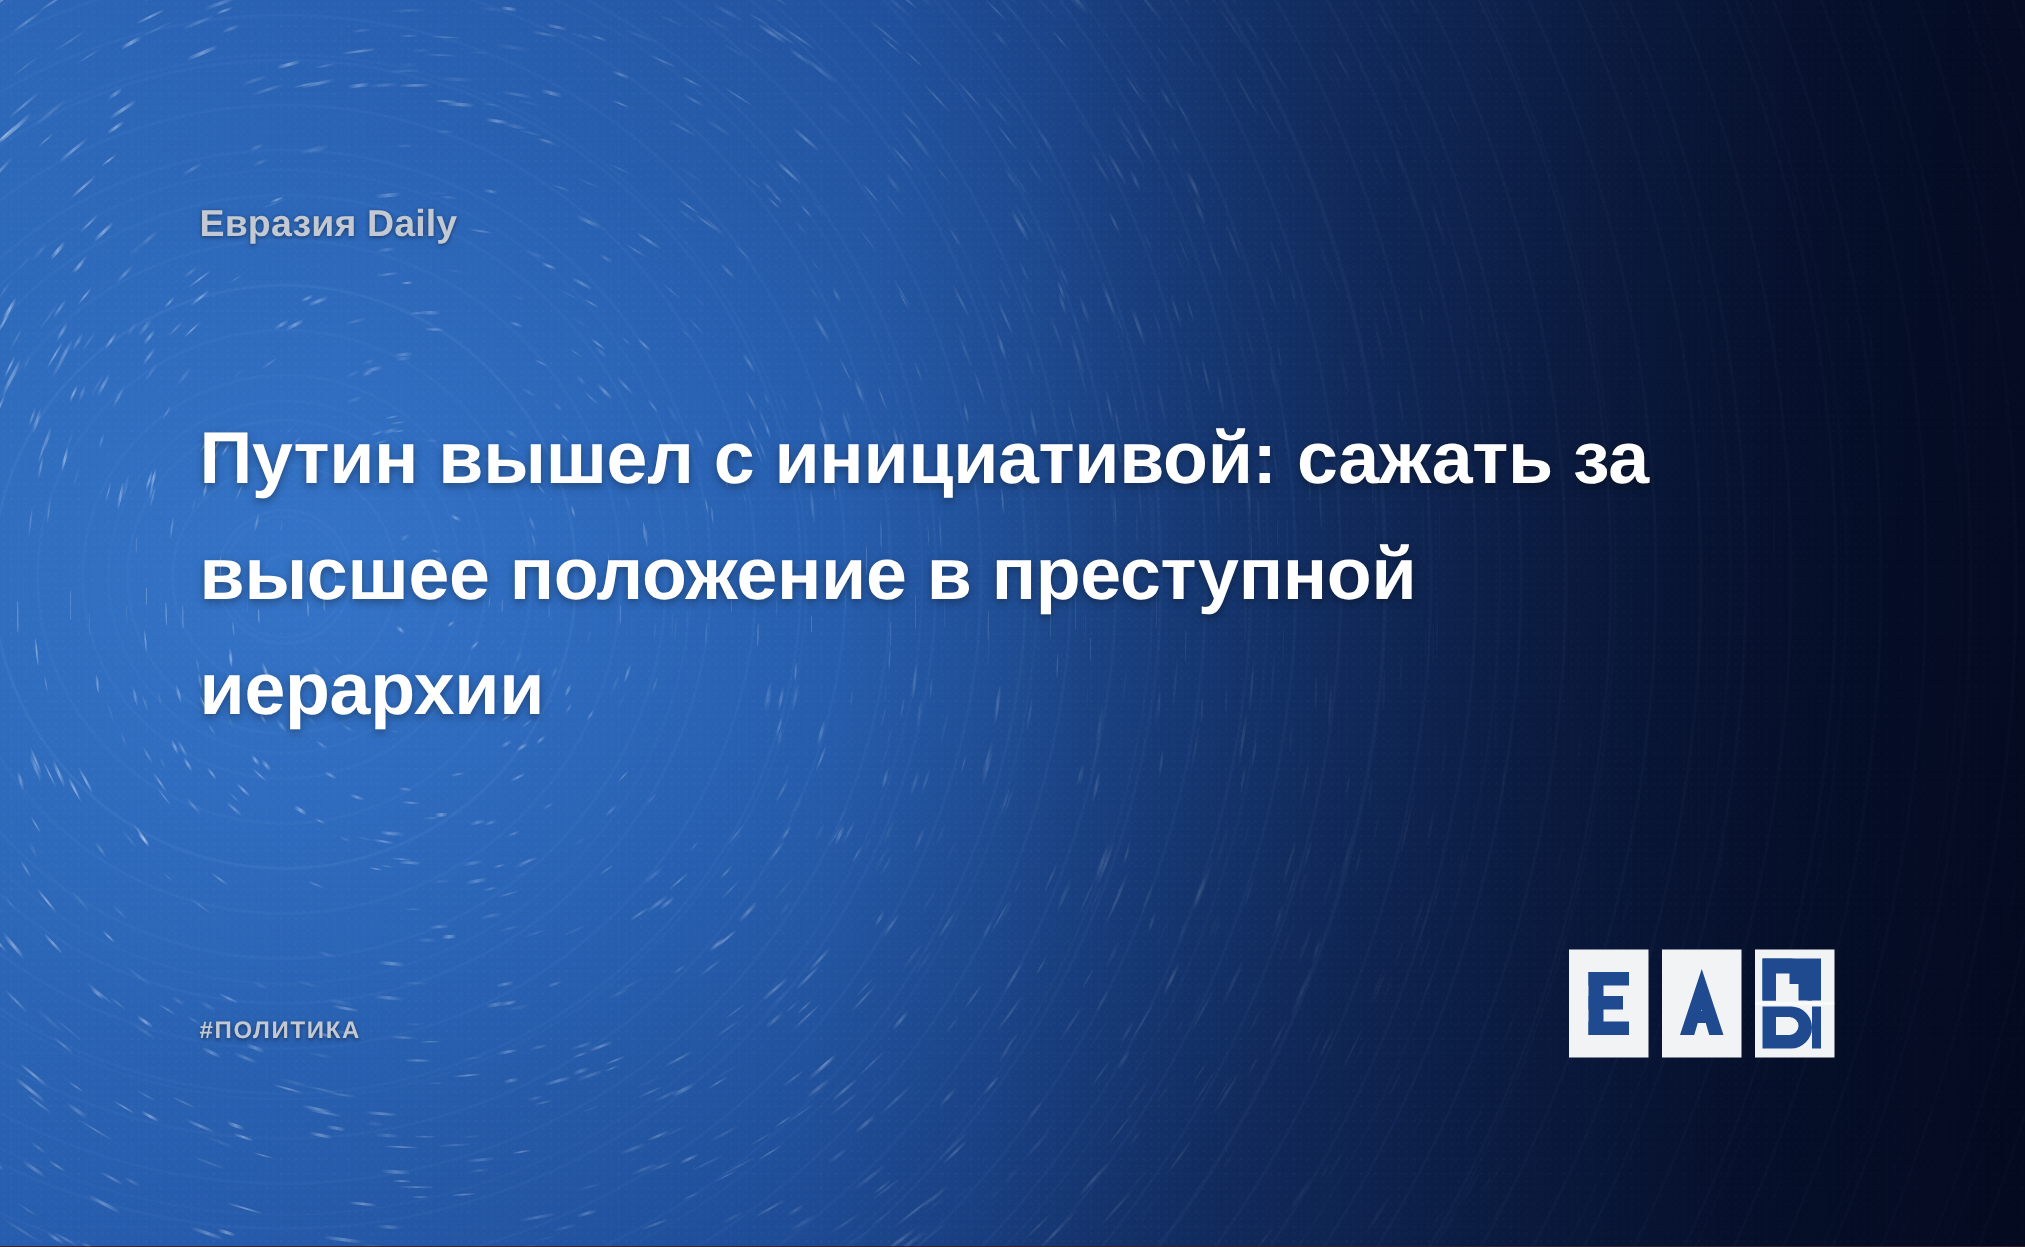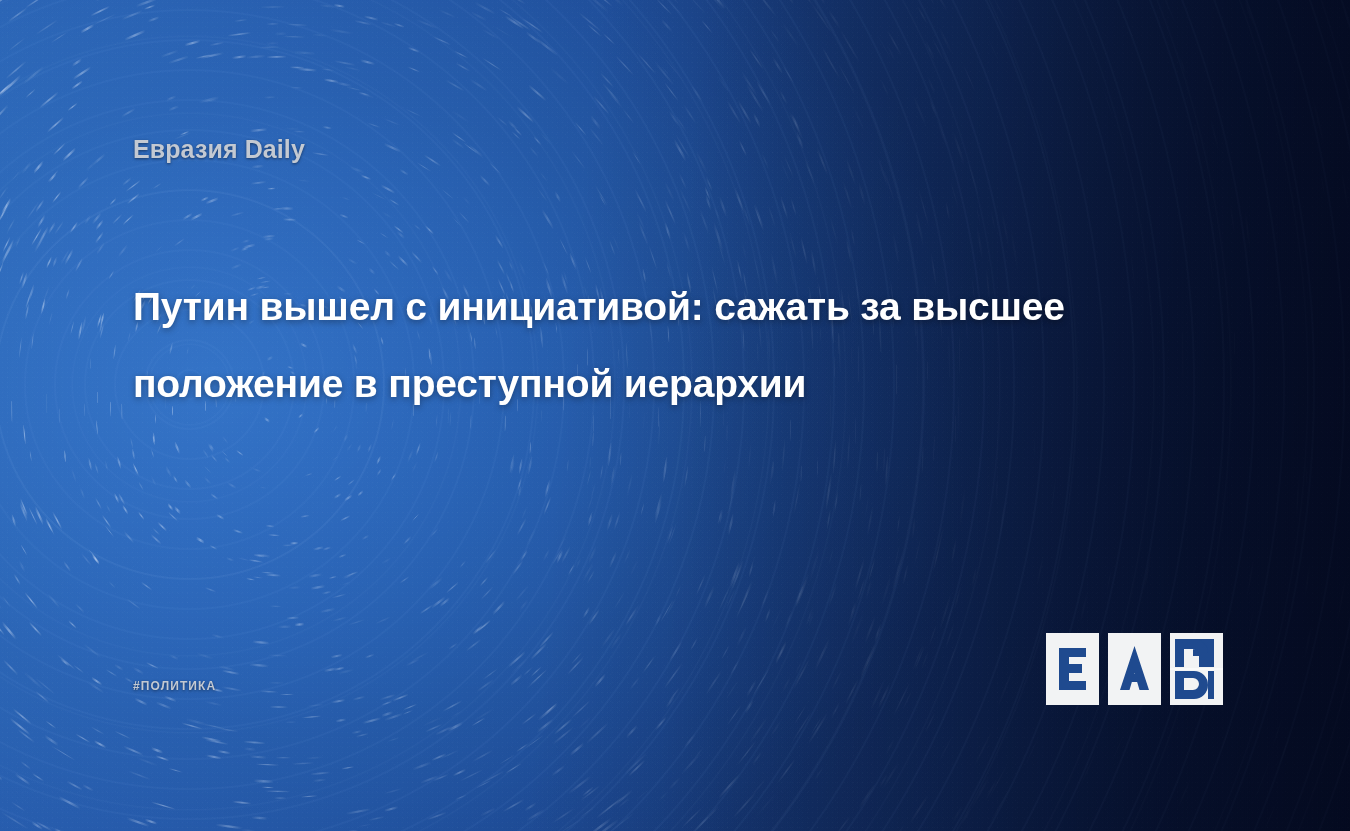--- a/index.html
+++ b/index.html
@@ -129,33 +129,33 @@
     white-space: nowrap;
     text-shadow: 0 1px 3px rgba(0,0,0,0.45);
   }
 
   .headline {
     position: absolute;
     left: 133px;
     top: 268px;
     width: 1030px;
     margin: 0;
-    font-size: 39px;
+    font-size: 49px;
     font-weight: bold;
     line-height: 77px;
     color: #ffffff;
     letter-spacing: -0.2px;
     text-shadow: 0 2px 6px rgba(0,0,0,0.35);
   }
 
   .tag {
     position: absolute;
     left: 133px;
     top: 680px;
-    font-size: 12px;
+    font-size: 16px;
     font-weight: bold;
     color: #c3c9d2;
     letter-spacing: 1.1px;
     line-height: 1;
     white-space: nowrap;
     text-shadow: 0 1px 3px rgba(0,0,0,0.45);
   }
 
   
 

